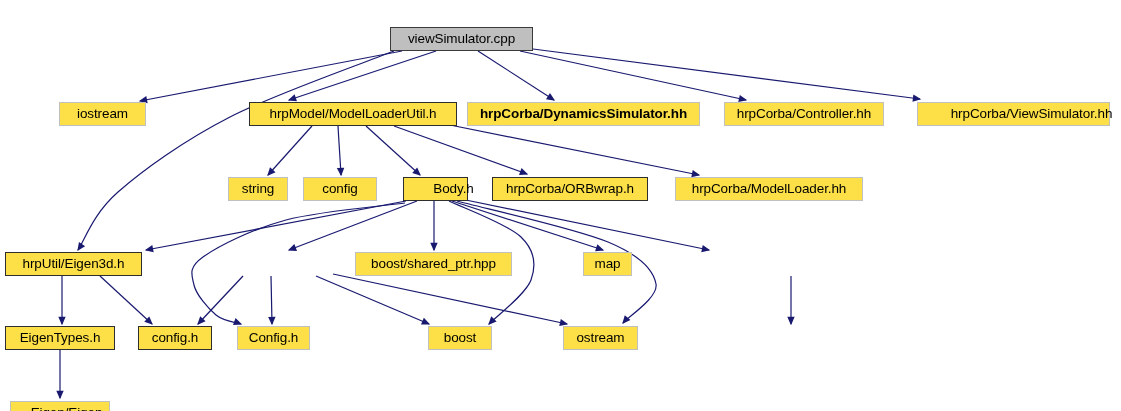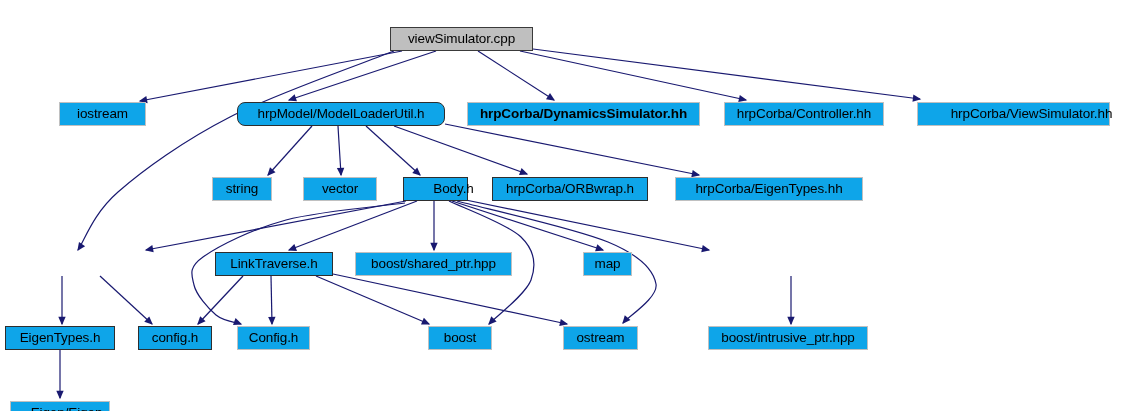--- a/index.html
+++ b/index.html
@@ -2,21 +2,21 @@
 <html><head>
 <meta charset="utf-8">
 <style>
   html,body{margin:0;padding:0;background:#ffffff;}
   .canvas{position:relative;width:1113px;height:411px;background:#ffffff;overflow:hidden;
           font-family:"Liberation Sans",sans-serif;margin-top:22px;}
   #edges{position:absolute;left:0;top:0;width:1121px;height:411px;}
   .edge{fill:none;stroke-width:1.2px;}
   #nodes{position:absolute;left:0;top:0;width:100%;height:100%;}
   .node{position:absolute;box-sizing:border-box;display:flex;align-items:center;justify-content:center;
-        background:#0ea5e9;border:1px solid #c0c0c0;color:#000000;font-size:13.5px;
+        background:#fde047;border:1px solid #c0c0c0;color:#000000;font-size:13.5px;
         white-space:nowrap;letter-spacing:-0.1px;line-height:1;}
   .node.bold{border:1.7px solid #2e2e2e;}
   .node.current{background:#bfbfbf;border:1.6px solid #3a3a3a;}
 </style>
 </head>
 <body>
 
 <div class="canvas">
   <svg id="edges" xmlns="http://www.w3.org/2000/svg" viewBox="0 0 1121 411">
     <defs>
@@ -48,33 +48,32 @@
       <path d="M316,254 L429,302" class="edge" stroke="#191970" marker-end="url(#arrow)"></path>
       <path d="M333,252 L567,302" class="edge" stroke="#191970" marker-end="url(#arrow)"></path>
       <path d="M62,254 L62,302" class="edge" stroke="#191970" marker-end="url(#arrow)"></path>
       <path d="M100,254 L152,302" class="edge" stroke="#191970" marker-end="url(#arrow)"></path>
       <path d="M60,328 L60,376" class="edge" stroke="#191970" marker-end="url(#arrow)"></path>
       <path d="M791,254 L791,302" class="edge" stroke="#191970" marker-end="url(#arrow)"></path>
     </svg>
   <div id="nodes">
       <div class="node current" style="left: 390px; top: 5px; width: 143px; height: 24px;">viewSimulator.cpp</div>
       <div class="node plain" style="left: 59px; top: 80px; width: 87px; height: 24px;">iostream</div>
-      <div class="node bold" style="left: 237px; top: 80px; width: 208px; height: 24px; border-radius: 8px;">hrpModel/ModelLoaderUtil.h</div>
+      <div class="node bold" style="left: 249px; top: 80px; width: 208px; height: 24px;">hrpModel/ModelLoaderUtil.h</div>
       <div class="node plain" style="left: 467px; top: 80px; width: 233px; height: 24px; font-weight: bold;">hrpCorba/DynamicsSimulator.hh</div>
       <div class="node plain" style="left: 724px; top: 80px; width: 160px; height: 24px;">hrpCorba/Controller.hh</div>
       <div class="node plain" style="left: 917px; top: 80px; width: 193px; height: 24px; padding-left: 36px;">hrpCorba/ViewSimulator.hh</div>
-      <div class="node plain" style="left: 212px; top: 155px; width: 60px; height: 24px;">string</div>
-      <div class="node plain" style="left: 303px; top: 155px; width: 74px; height: 24px;">vector</div>
+      <div class="node plain" style="left: 228px; top: 155px; width: 60px; height: 24px;">string</div>
+      <div class="node plain" style="left: 303px; top: 155px; width: 74px; height: 24px;">config</div>
       <div class="node bold" style="left: 403px; top: 155px; width: 65px; height: 24px; padding-left: 36px;">Body.h</div>
       <div class="node bold" style="left: 492px; top: 155px; width: 156px; height: 24px;">hrpCorba/ORBwrap.h</div>
-      <div class="node plain" style="left: 675px; top: 155px; width: 188px; height: 24px;">hrpCorba/EigenTypes.hh</div>
-      <div class="node bold" style="left: 215px; top: 230px; width: 118px; height: 24px;">LinkTraverse.h</div>
+      <div class="node plain" style="left: 675px; top: 155px; width: 188px; height: 24px;">hrpCorba/ModelLoader.hh</div>
+      <div class="node bold" style="left: 5px; top: 230px; width: 137px; height: 24px;">hrpUtil/Eigen3d.h</div>
       <div class="node plain" style="left: 355px; top: 230px; width: 157px; height: 24px;">boost/shared_ptr.hpp</div>
       <div class="node plain" style="left: 583px; top: 230px; width: 49px; height: 24px;">map</div>
       <div class="node bold" style="left: 5px; top: 304px; width: 110px; height: 24px;">EigenTypes.h</div>
       <div class="node bold" style="left: 138px; top: 304px; width: 74px; height: 24px;">config.h</div>
       <div class="node plain" style="left: 237px; top: 304px; width: 73px; height: 24px;">Config.h</div>
       <div class="node plain" style="left: 428px; top: 304px; width: 64px; height: 24px;">boost</div>
       <div class="node plain" style="left: 563px; top: 304px; width: 75px; height: 24px;">ostream</div>
-      <div class="node plain" style="left: 708px; top: 304px; width: 160px; height: 24px;">boost/intrusive_ptr.hpp</div>
       <div class="node plain" style="left: 10px; top: 379px; width: 100px; height: 24px; padding-left: 13px;">Eigen/Eigen</div>
     </div>
 </div>
 
 </body></html>

